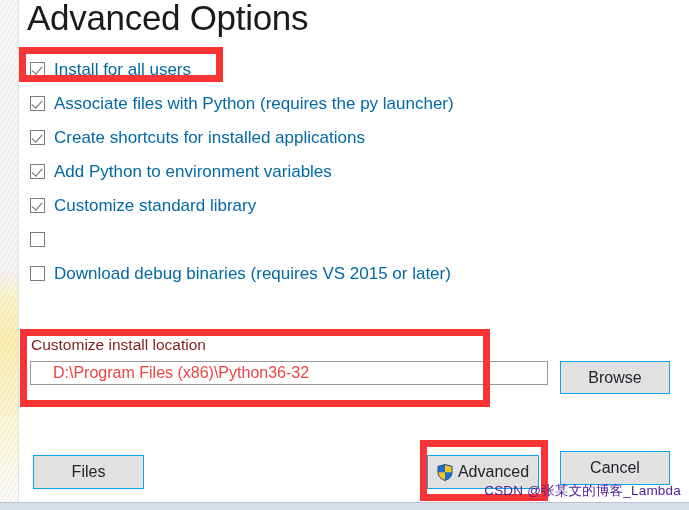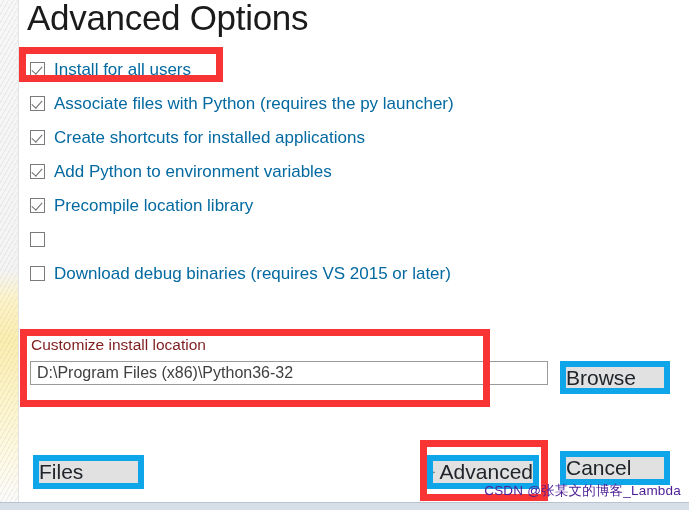--- a/index.html
+++ b/index.html
@@ -144,36 +144,37 @@
     position: absolute;
     left: 30px;
     top: 361px;
     width: 518px;
     height: 24px;
     box-sizing: border-box;
     border: 1px solid #9a9a9a;
     background: #ffffff;
     font-family: "Liberation Sans", sans-serif;
     font-size: 16px;
-    color: #404040;
-    padding: 0 6px;
+    color: #ef4444;
+    padding: 0 22px;
     outline: none;
   }
 
   
   .btn {
     position: absolute;
     box-sizing: border-box;
     background: #e1e1e1;
-    border: 6px solid #0ea5e9;
+    border: 1px solid #0ea5e9;
     font-family: "Liberation Sans", sans-serif;
-    font-size: 21px;
+    font-size: 16px;
     color: #20252b;
     display: flex;
     align-items: center;
+    justify-content: center;
     gap: 5px;
     cursor: default;
   }
   .btn-browse { left: 560px; top: 361px; width: 110px; height: 33px; }
   .btn-back   { left: 33px;  top: 455px; width: 111px; height: 34px; }
   .btn-install{ left: 427px; top: 455px; width: 112px; height: 34px; }
   .btn-cancel { left: 560px; top: 451px; width: 110px; height: 34px; }
 
   .shield-icon { width: 16px; height: 17px; display: block; }
 
@@ -228,21 +229,21 @@
       <span class="option-label">Create shortcuts for installed applications</span>
     </div>
 
     <div class="option-row">
       <span class="cbx checked"></span>
       <span class="option-label">Add Python to environment variables</span>
     </div>
 
     <div class="option-row">
       <span class="cbx checked"></span>
-      <span class="option-label">Precompile location library</span>
+      <span class="option-label">Customize standard library</span>
     </div>
 
     <div class="option-row">
       <span class="cbx"></span>
     </div>
 
     <div class="option-row">
       <span class="cbx"></span>
       <span class="option-label">Download debug binaries (requires VS 2015 or later)</span>
     </div>

